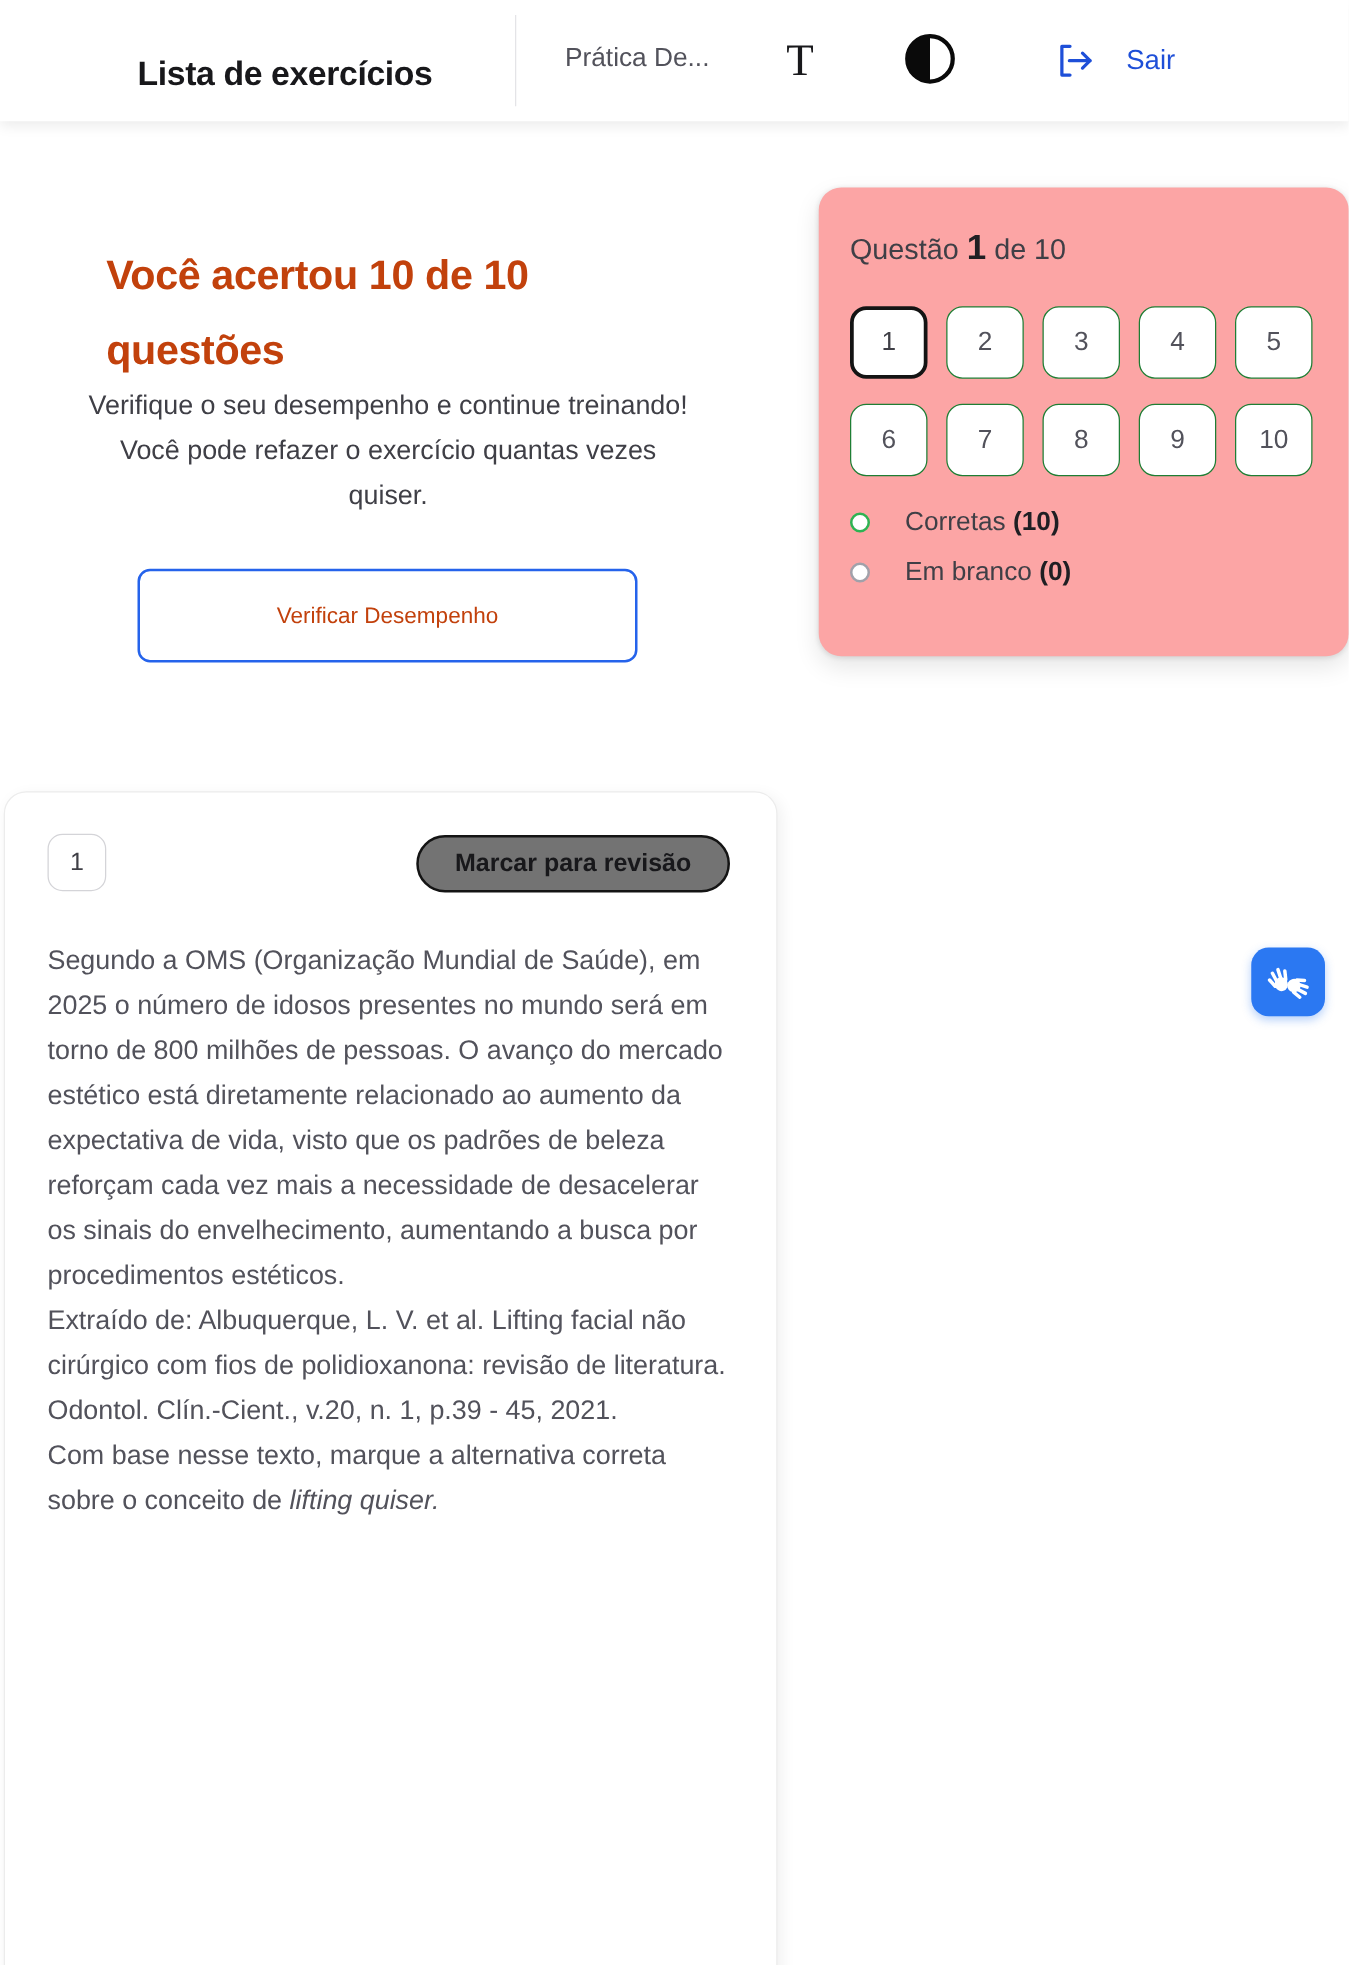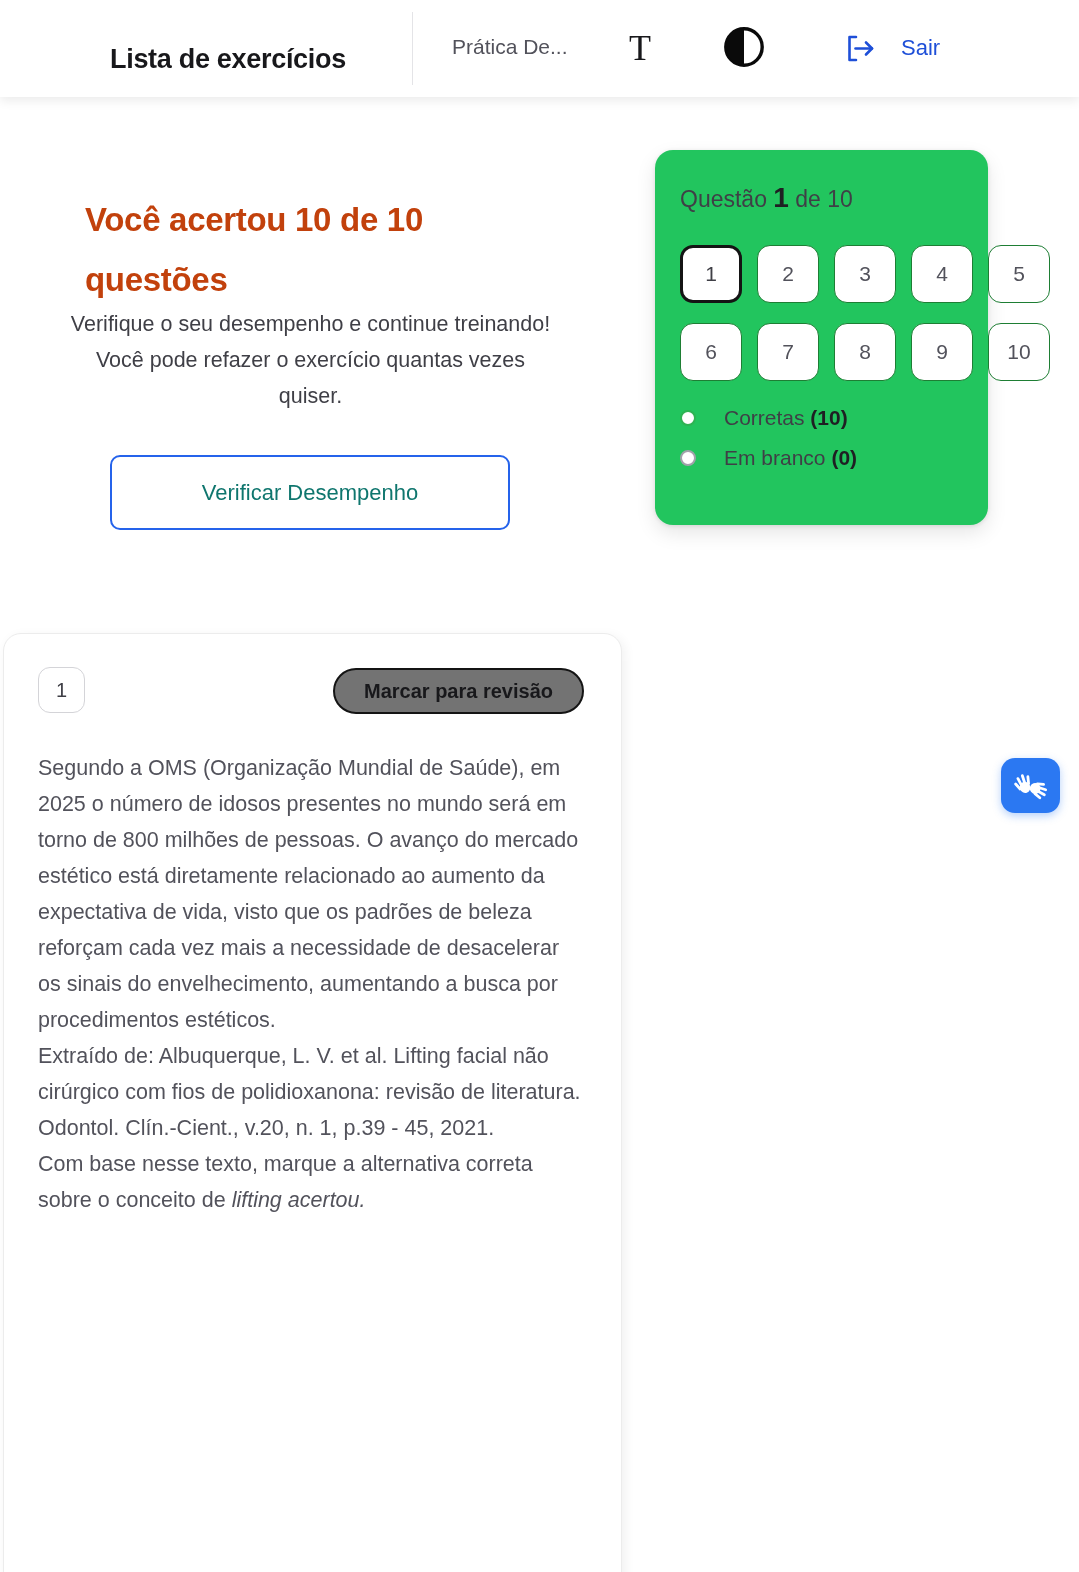--- a/index.html
+++ b/index.html
@@ -46,27 +46,27 @@
     font-size:33px; line-height:60px; font-weight:700; color:#c2410c;
     letter-spacing:-0.3px; margin:0;
   }
   .result-desc {
     position:absolute; left:63px; top:306px; width:495px; text-align:center;
     font-size:21.5px; line-height:36px; color:#3f3f46; margin:0;
   }
   .verify-btn {
     position:absolute; left:110px; top:455px; width:400px; height:75px;
     background:#ffffff; border:2px solid #2563eb; border-radius:10px;
-    color:#0f766e; font-size:22px;
+    color:#c2410c; font-size:18px;
   }
 
   
   .panel {
-    position:absolute; left:655px; top:150px; width:333px; height:375px;
-    background:#22c55e; border-radius:18px;
+    position:absolute; left:655px; top:150px; width:424px; height:375px;
+    background:#fca5a5; border-radius:18px;
     box-shadow:0 1px 4px rgba(0,0,0,0.10), 0 8px 20px rgba(0,0,0,0.10);
   }
   .panel-title {
     position:absolute; left:25px; top:32px; font-size:23px; color:#3f3f46;
   }
   .panel-title b { font-size:28px; color:#1f1f23; }
   .panel-grid {
     position:absolute; left:25px; top:95px; width:370px;
     display:grid; grid-template-columns:repeat(5, 62px);
     justify-content:space-between; row-gap:20px;
@@ -180,21 +180,21 @@
       </div>
     </div>
 </div>
 
 <div class="question-card">
   <button class="qbadge">1</button>
   <button class="review-btn">Marcar para revisão</button>
   <div class="question-text">
     <p>Segundo a OMS (Organização Mundial de Saúde), em 2025 o número de idosos presentes no mundo será em torno de 800 milhões de pessoas. O avanço do mercado estético está diretamente relacionado ao aumento da expectativa de vida, visto que os padrões de beleza reforçam cada vez mais a necessidade de desacelerar os sinais do envelhecimento, aumentando a busca por procedimentos estéticos.</p>
     <p>Extraído de: Albuquerque, L. V. et al. Lifting facial não cirúrgico com fios de polidioxanona: revisão de literatura. Odontol. Clín.-Cient., v.20, n. 1, p.39 - 45, 2021.</p>
-    <p><span>Com base nesse texto, marque a alternativa correta sobre o conceito de </span><i>lifting acertou.</i></p>
+    <p><span>Com base nesse texto, marque a alternativa correta sobre o conceito de </span><i>lifting quiser.</i></p>
   </div>
 </div>
 
 <button class="handtalk-btn">
   <span style="display:flex; justify-content:center;">
     <svg width="40" height="38" viewBox="0 0 40 38" fill="#ffffff">
       <g transform="translate(13,17) rotate(-18)">
         <ellipse cx="0" cy="3.5" rx="5.2" ry="5.6"></ellipse>
         <rect x="-7.6" y="-7" width="2.8" height="9.5" rx="1.4" transform="rotate(-24)"></rect>
         <rect x="-4.2" y="-9" width="2.8" height="10.5" rx="1.4" transform="rotate(-10)"></rect>

